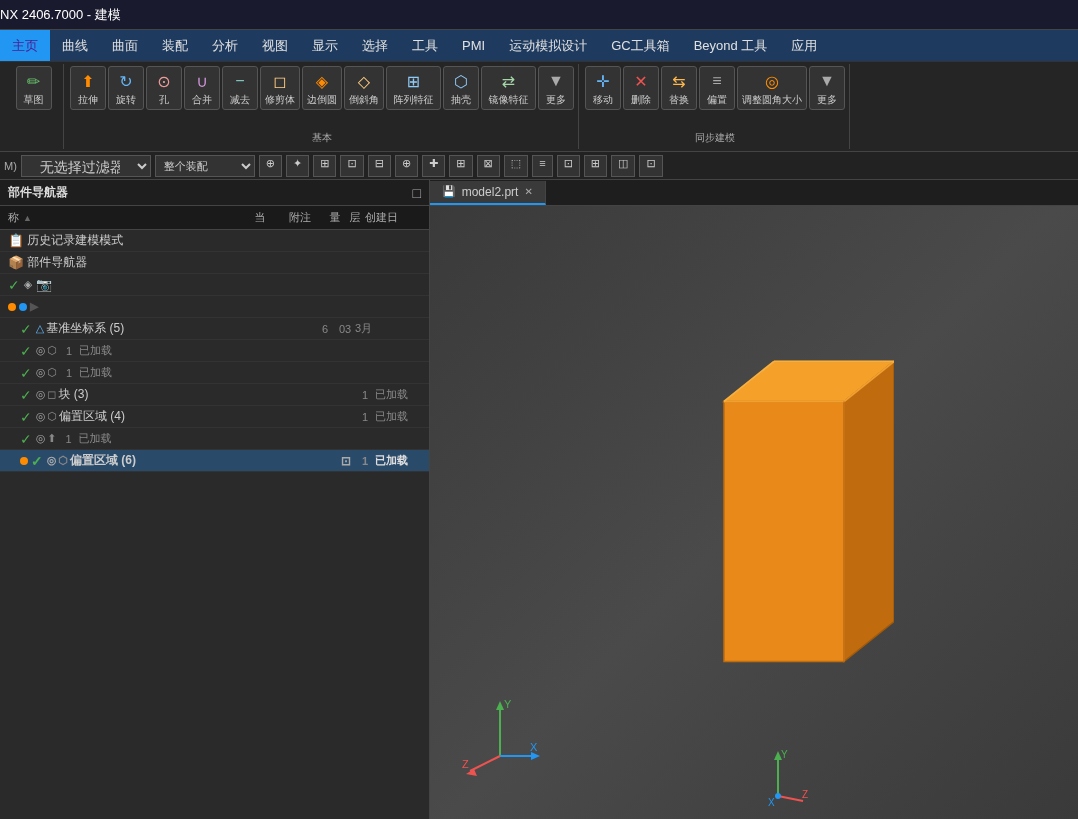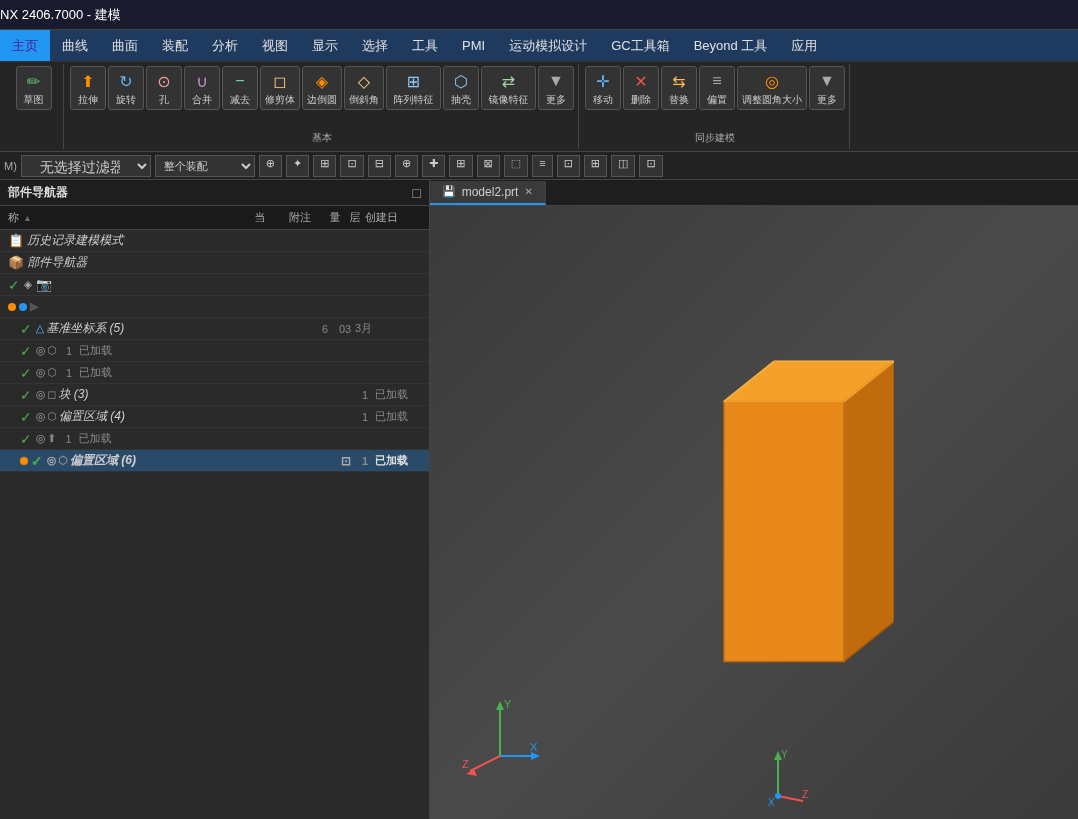--- a/index.html
+++ b/index.html
@@ -183,21 +183,21 @@
       font-size: 12px;
     }
     .nav-item.selected { background: #2a4a6a; }
     .nav-item.bold { font-weight: bold; }
     .indent1 { padding-left: 8px; }
     .indent2 { padding-left: 20px; }
     .check-green { color: #4caf50; margin-right: 4px; font-size: 14px; }
     .dot-orange { width: 8px; height: 8px; background: #ff8c00; border-radius: 50%; margin-right: 3px; display: inline-block; }
     .dot-blue { width: 8px; height: 8px; background: #2196f3; border-radius: 50%; margin-right: 3px; display: inline-block; }
     .nav-icon { font-size: 13px; margin-right: 3px; }
-    .nav-item-name { flex: 1; font-style: italic; }
+    .nav-item-name { flex: 1; }
     .nav-item-note { width: 50px; font-size: 11px; color: #888; }
     .nav-item-qty { width: 20px; text-align: center; font-size: 11px; color: #888; }
     .nav-item-layer { width: 20px; text-align: center; font-size: 11px; color: #888; }
     .nav-item-created { width: 70px; font-size: 11px; color: #888; }
 
     
     #viewport {
       flex: 1;
       background: #3a3a3a;
       position: relative;

